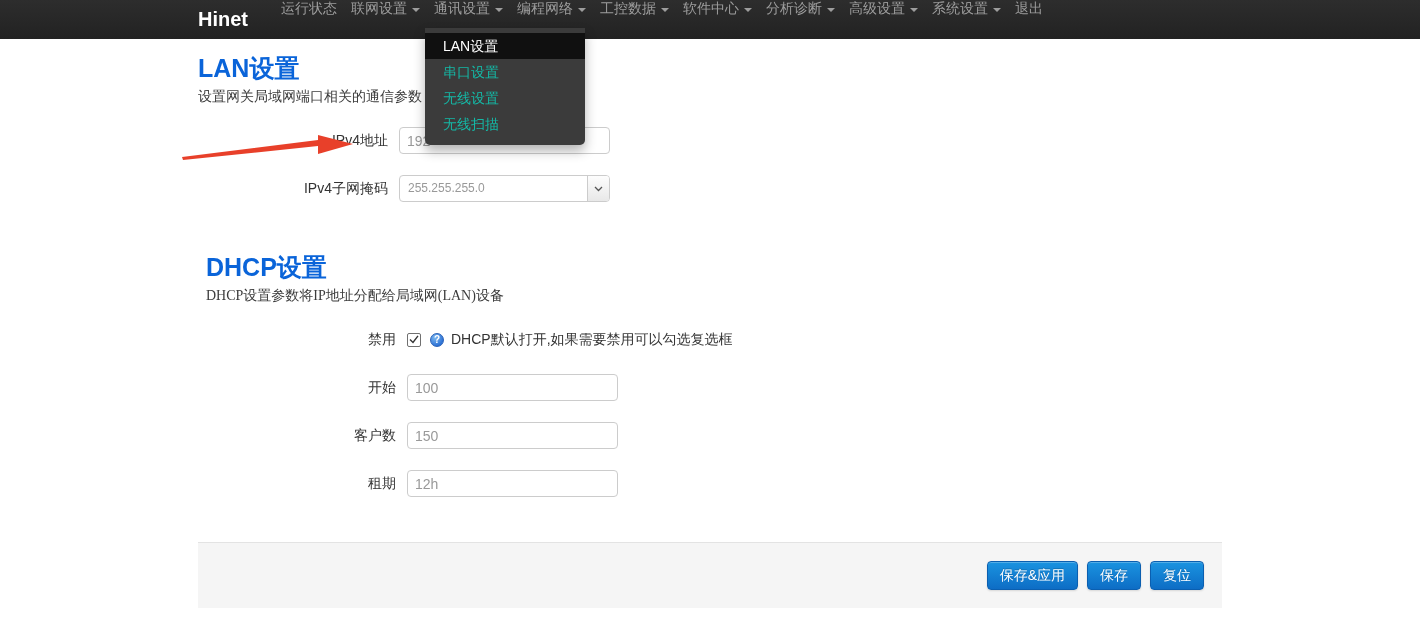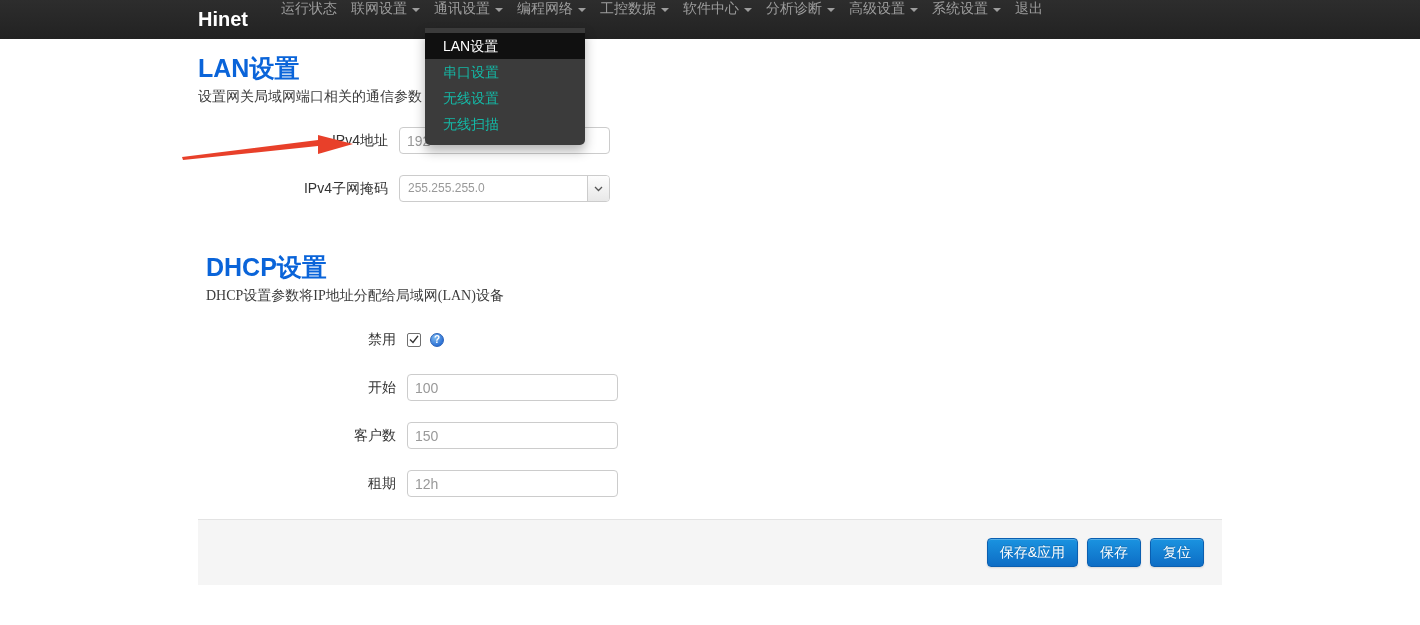--- a/index.html
+++ b/index.html
@@ -112,21 +112,21 @@
     display: inline-flex; align-items: center; justify-content: center;
     line-height: 1;
   }
   .help-text { margin-left: 7px; font-size: 14px; color: #333; }
 
   
   .red-arrow { position: absolute; left: -16px; top: 96px; z-index: 5; }
 
   
   .actions {
-    margin-top: 22px; height: 66px;
+    margin-top: 45px; height: 66px;
     border-top: 1px solid #e3e3e3;
     background: #f5f5f5;
     display: flex; align-items: center; justify-content: flex-end;
     gap: 9px; padding-right: 18px;
   }
   button.btn {
     height: 29px; padding: 0 12px;
     font-size: 14px; color: #fff;
     font-family: "Liberation Sans", "DejaVu Sans", sans-serif;
     background: linear-gradient(#1a93e0, #0d6dc5);
@@ -252,20 +252,21 @@
     <p class="section-desc">DHCP设置参数将IP地址分配给局域网(LAN)设备</p>
 
     <div class="form-row">
       <label class="form-label">禁用</label>
       <span class="checkbox">
         <svg width="10" height="9" viewBox="0 0 10 9">
           <polyline points="1,4.5 4,7.5 9,0.8" fill="none" stroke="#333" stroke-width="1.4"></polyline>
         </svg>
       </span>
       <span class="help-icon">?</span>
+      <span class="help-text">DHCP默认打开,如果需要禁用可以勾选复选框</span>
     </div>
 
     <div class="form-row">
       <label class="form-label">开始</label>
       <input class="text-input" type="text" value="100" style="">
     </div>
 
     <div class="form-row">
       <label class="form-label">客户数</label>
       <input class="text-input" type="text" value="150" style="">

